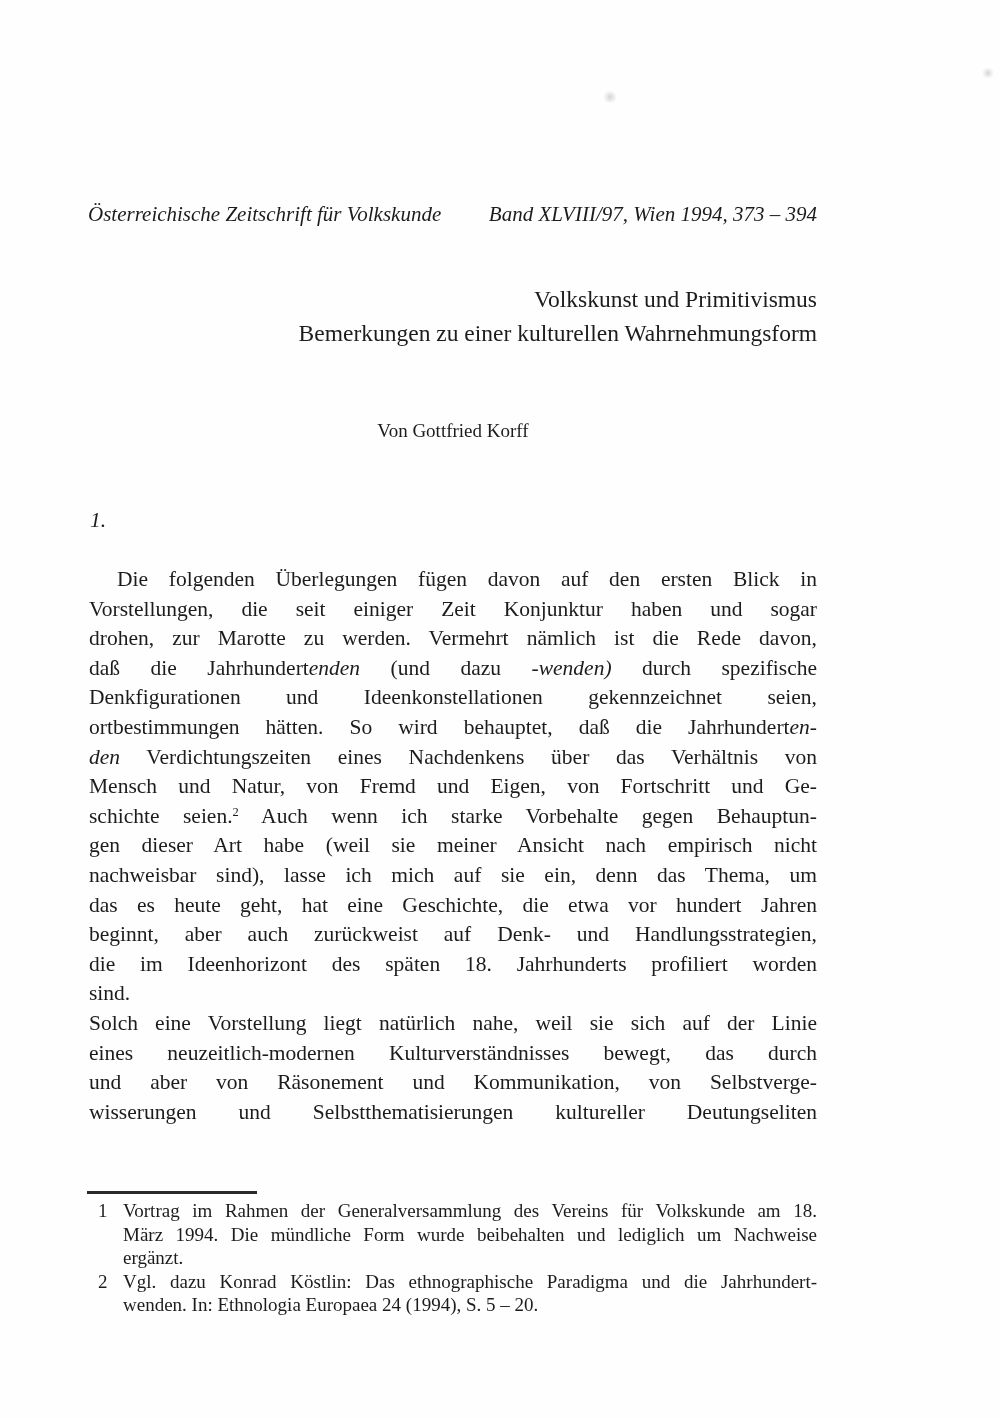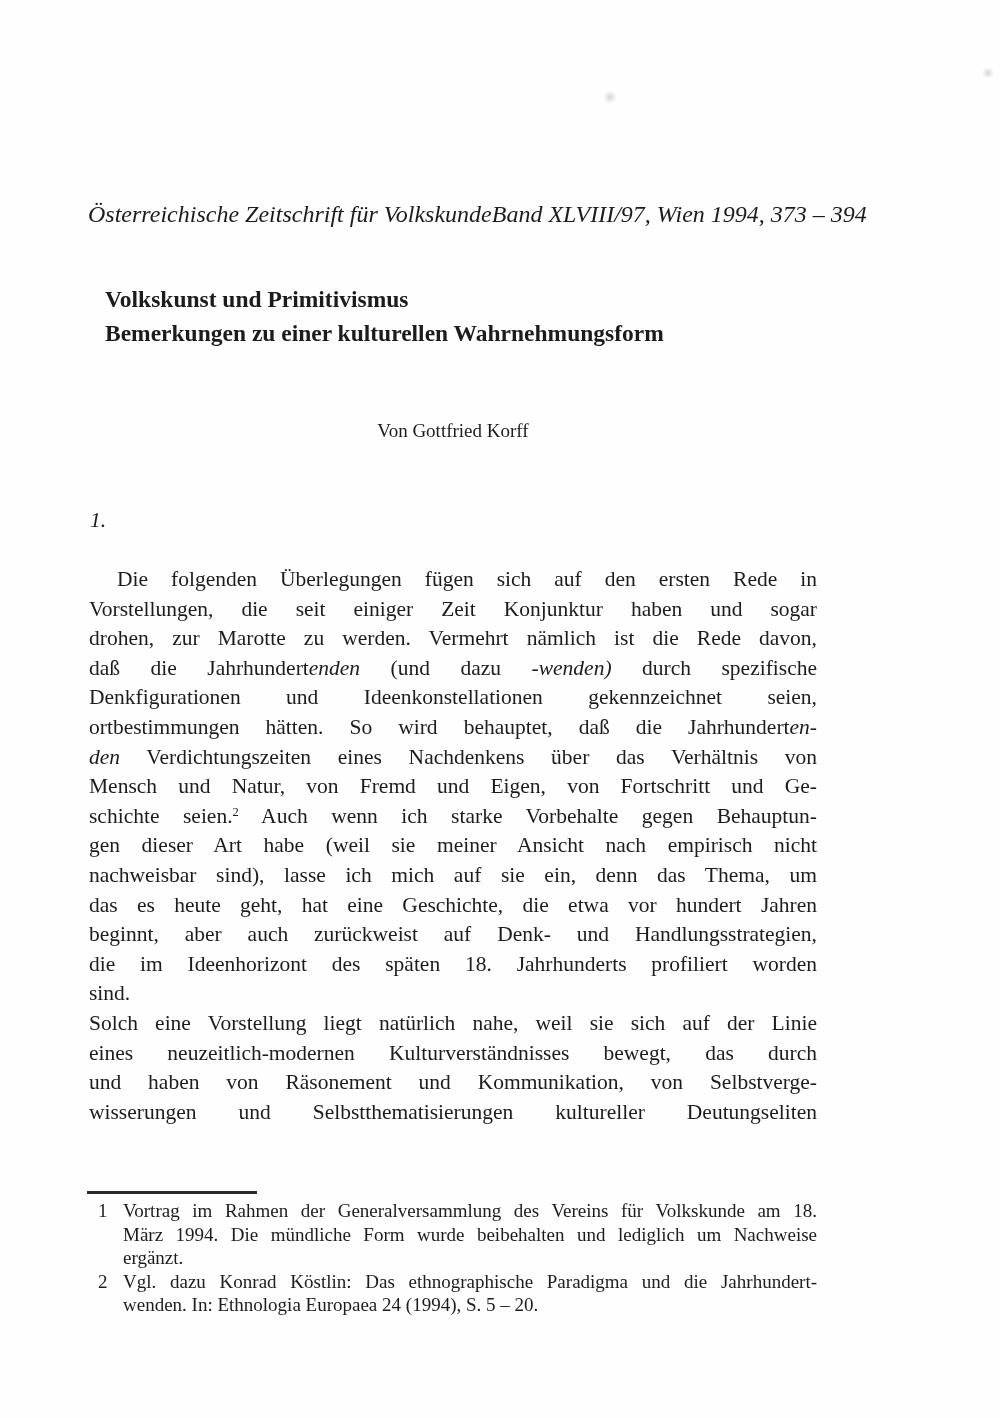--- a/index.html
+++ b/index.html
@@ -14,32 +14,32 @@
   }
   
   .running-head {
     position: absolute;
     left: 88px;
     top: 201px;
     width: 729px;
     display: flex;
     justify-content: space-between;
     font-style: italic;
-    font-size: 24px;
+    font-size: 21px;
     line-height: 26px;
     white-space: nowrap;
   }
   
   .title-block {
     position: absolute;
-    left: 105px;
+    left: 89px;
     top: 283px;
     width: 728px;
-    text-align: left;
-    font-weight: bold;
+    text-align: right;
+    font-weight: normal;
     font-size: 23.5px;
     line-height: 33.5px;
   }
   .byline {
     position: absolute;
     left: 89px;
     top: 420px;
     width: 728px;
     text-align: center;
     font-size: 19px;
@@ -118,40 +118,40 @@
     <div>Volkskunst und Primitivismus</div>
     <div>Bemerkungen zu einer kulturellen Wahrnehmungsform</div>
   </div>
 
   <div class="byline">Von Gottfried Korff</div>
 
   <div class="section-number">1.</div>
 
   <div class="body-text">
       <div>
-        <div class="line just ind"><span>Die folgenden Überlegungen fügen sich auf den ersten Rede in</span></div>
+        <div class="line just ind"><span>Die folgenden Überlegungen fügen davon auf den ersten Blick in</span></div>
         <div class="line just"><span>Vorstellungen, die seit einiger Zeit Konjunktur haben und sogar</span></div>
         <div class="line just"><span>drohen, zur Marotte zu werden. Vermehrt nämlich ist die Rede davon,</span></div>
         <div class="line just"><span>daß die Jahrhundert</span><span class="it">enden</span><span> (und dazu </span><span class="it">-wenden)</span><span> durch spezifische</span></div>
         <div class="line just"><span>Denkfigurationen und Ideenkonstellationen gekennzeichnet seien,</span></div>
         <div class="line just"><span>ortbestimmungen hätten. So wird behauptet, daß die Jahrhundert</span><span class="it">en-</span></div>
         <div class="line just"><span class="it">den</span><span> Verdichtungszeiten eines Nachdenkens über das Verhältnis von</span></div>
         <div class="line just"><span>Mensch und Natur, von Fremd und Eigen, von Fortschritt und Ge-</span></div>
         <div class="line just"><span>schichte seien.</span><span class="sup">2</span><span> Auch wenn ich starke Vorbehalte gegen Behauptun-</span></div>
         <div class="line just"><span>gen dieser Art habe (weil sie meiner Ansicht nach empirisch nicht</span></div>
         <div class="line just"><span>nachweisbar sind), lasse ich mich auf sie ein, denn das Thema, um</span></div>
         <div class="line just"><span>das es heute geht, hat eine Geschichte, die etwa vor hundert Jahren</span></div>
         <div class="line just"><span>beginnt, aber auch zurückweist auf Denk- und Handlungsstrategien,</span></div>
         <div class="line just"><span>die im Ideenhorizont des späten 18. Jahrhunderts profiliert worden</span></div>
         <div class="line"><span>sind.</span></div>
       </div>
       <div>
         <div class="line just"><span>Solch eine Vorstellung liegt natürlich nahe, weil sie sich auf der Linie</span></div>
         <div class="line just"><span>eines neuzeitlich-modernen Kulturverständnisses bewegt, das durch</span></div>
-        <div class="line just"><span>und haben von Räsonement und Kommunikation, von Selbstverge-</span></div>
+        <div class="line just"><span>und aber von Räsonement und Kommunikation, von Selbstverge-</span></div>
         <div class="line just"><span>wisserungen und Selbstthematisierungen kultureller Deutungseliten</span></div>
       </div>
     </div>
 
   <div class="footnote-rule"></div>
 
   <div class="footnotes">
       <div class="footnote">
         <span class="fn-num">1</span>
         <div class="fn-line just">Vortrag im Rahmen der Generalversammlung des Vereins für Volkskunde am 18.</div>

